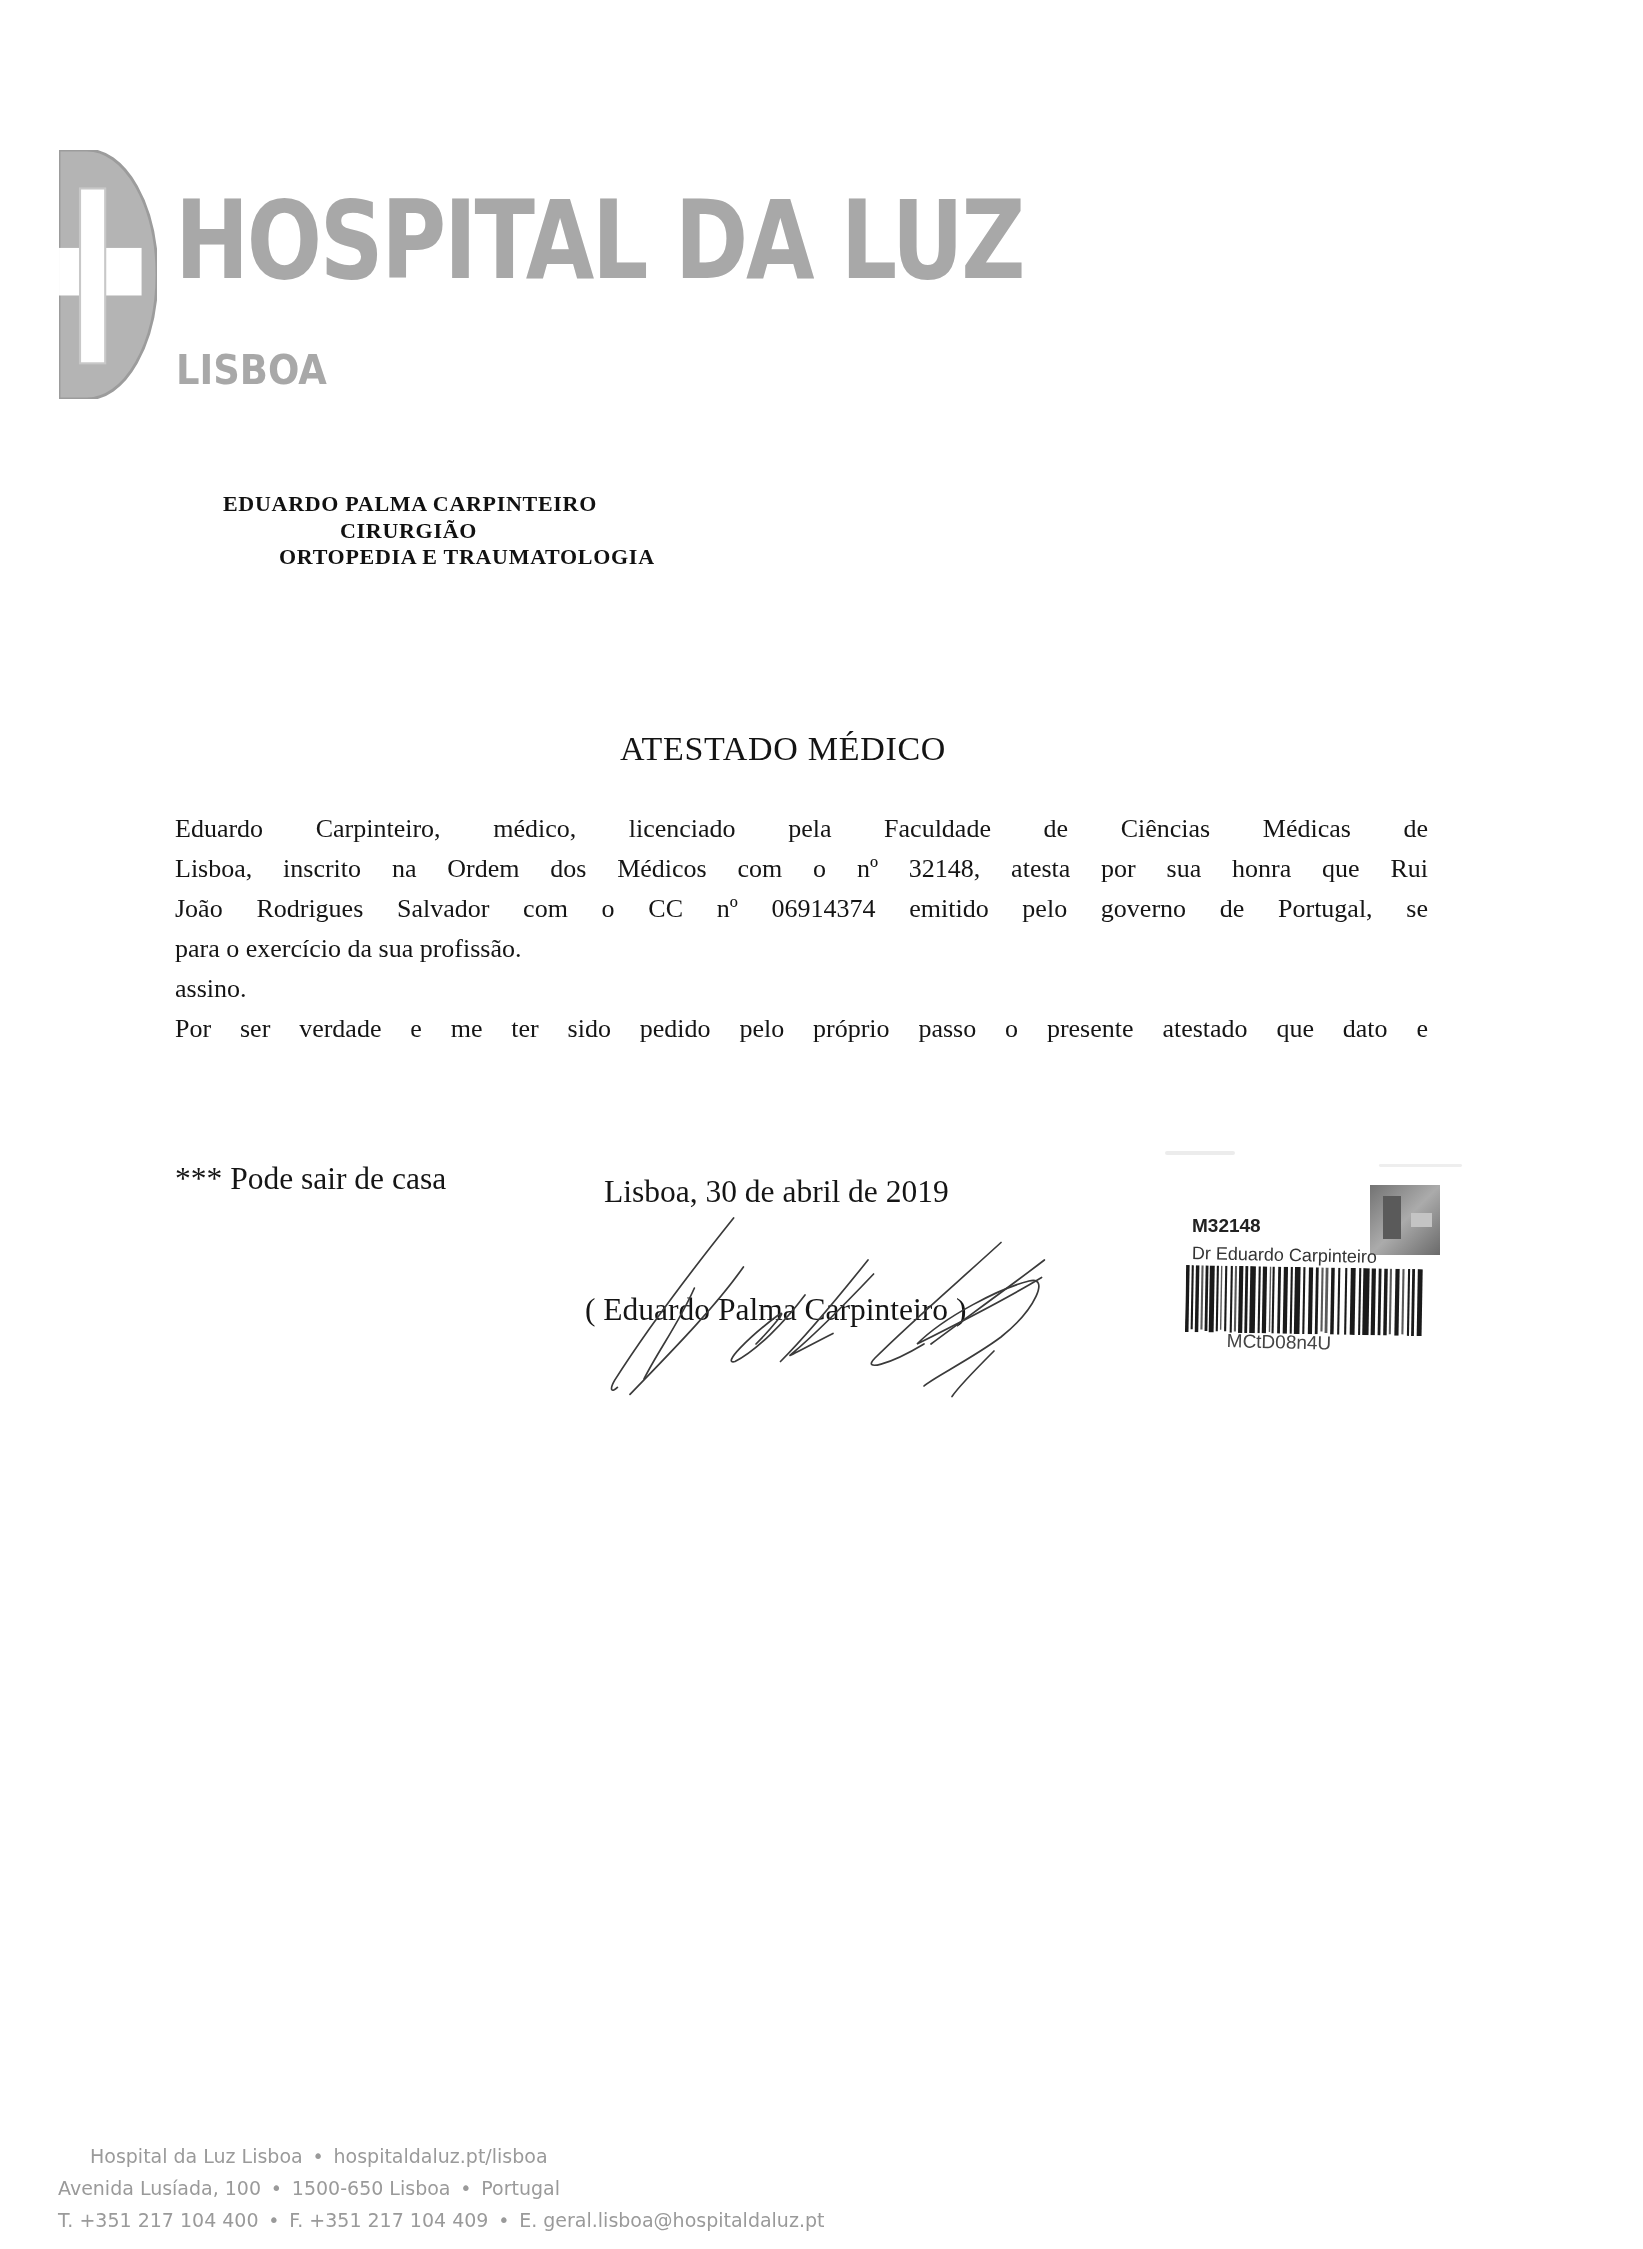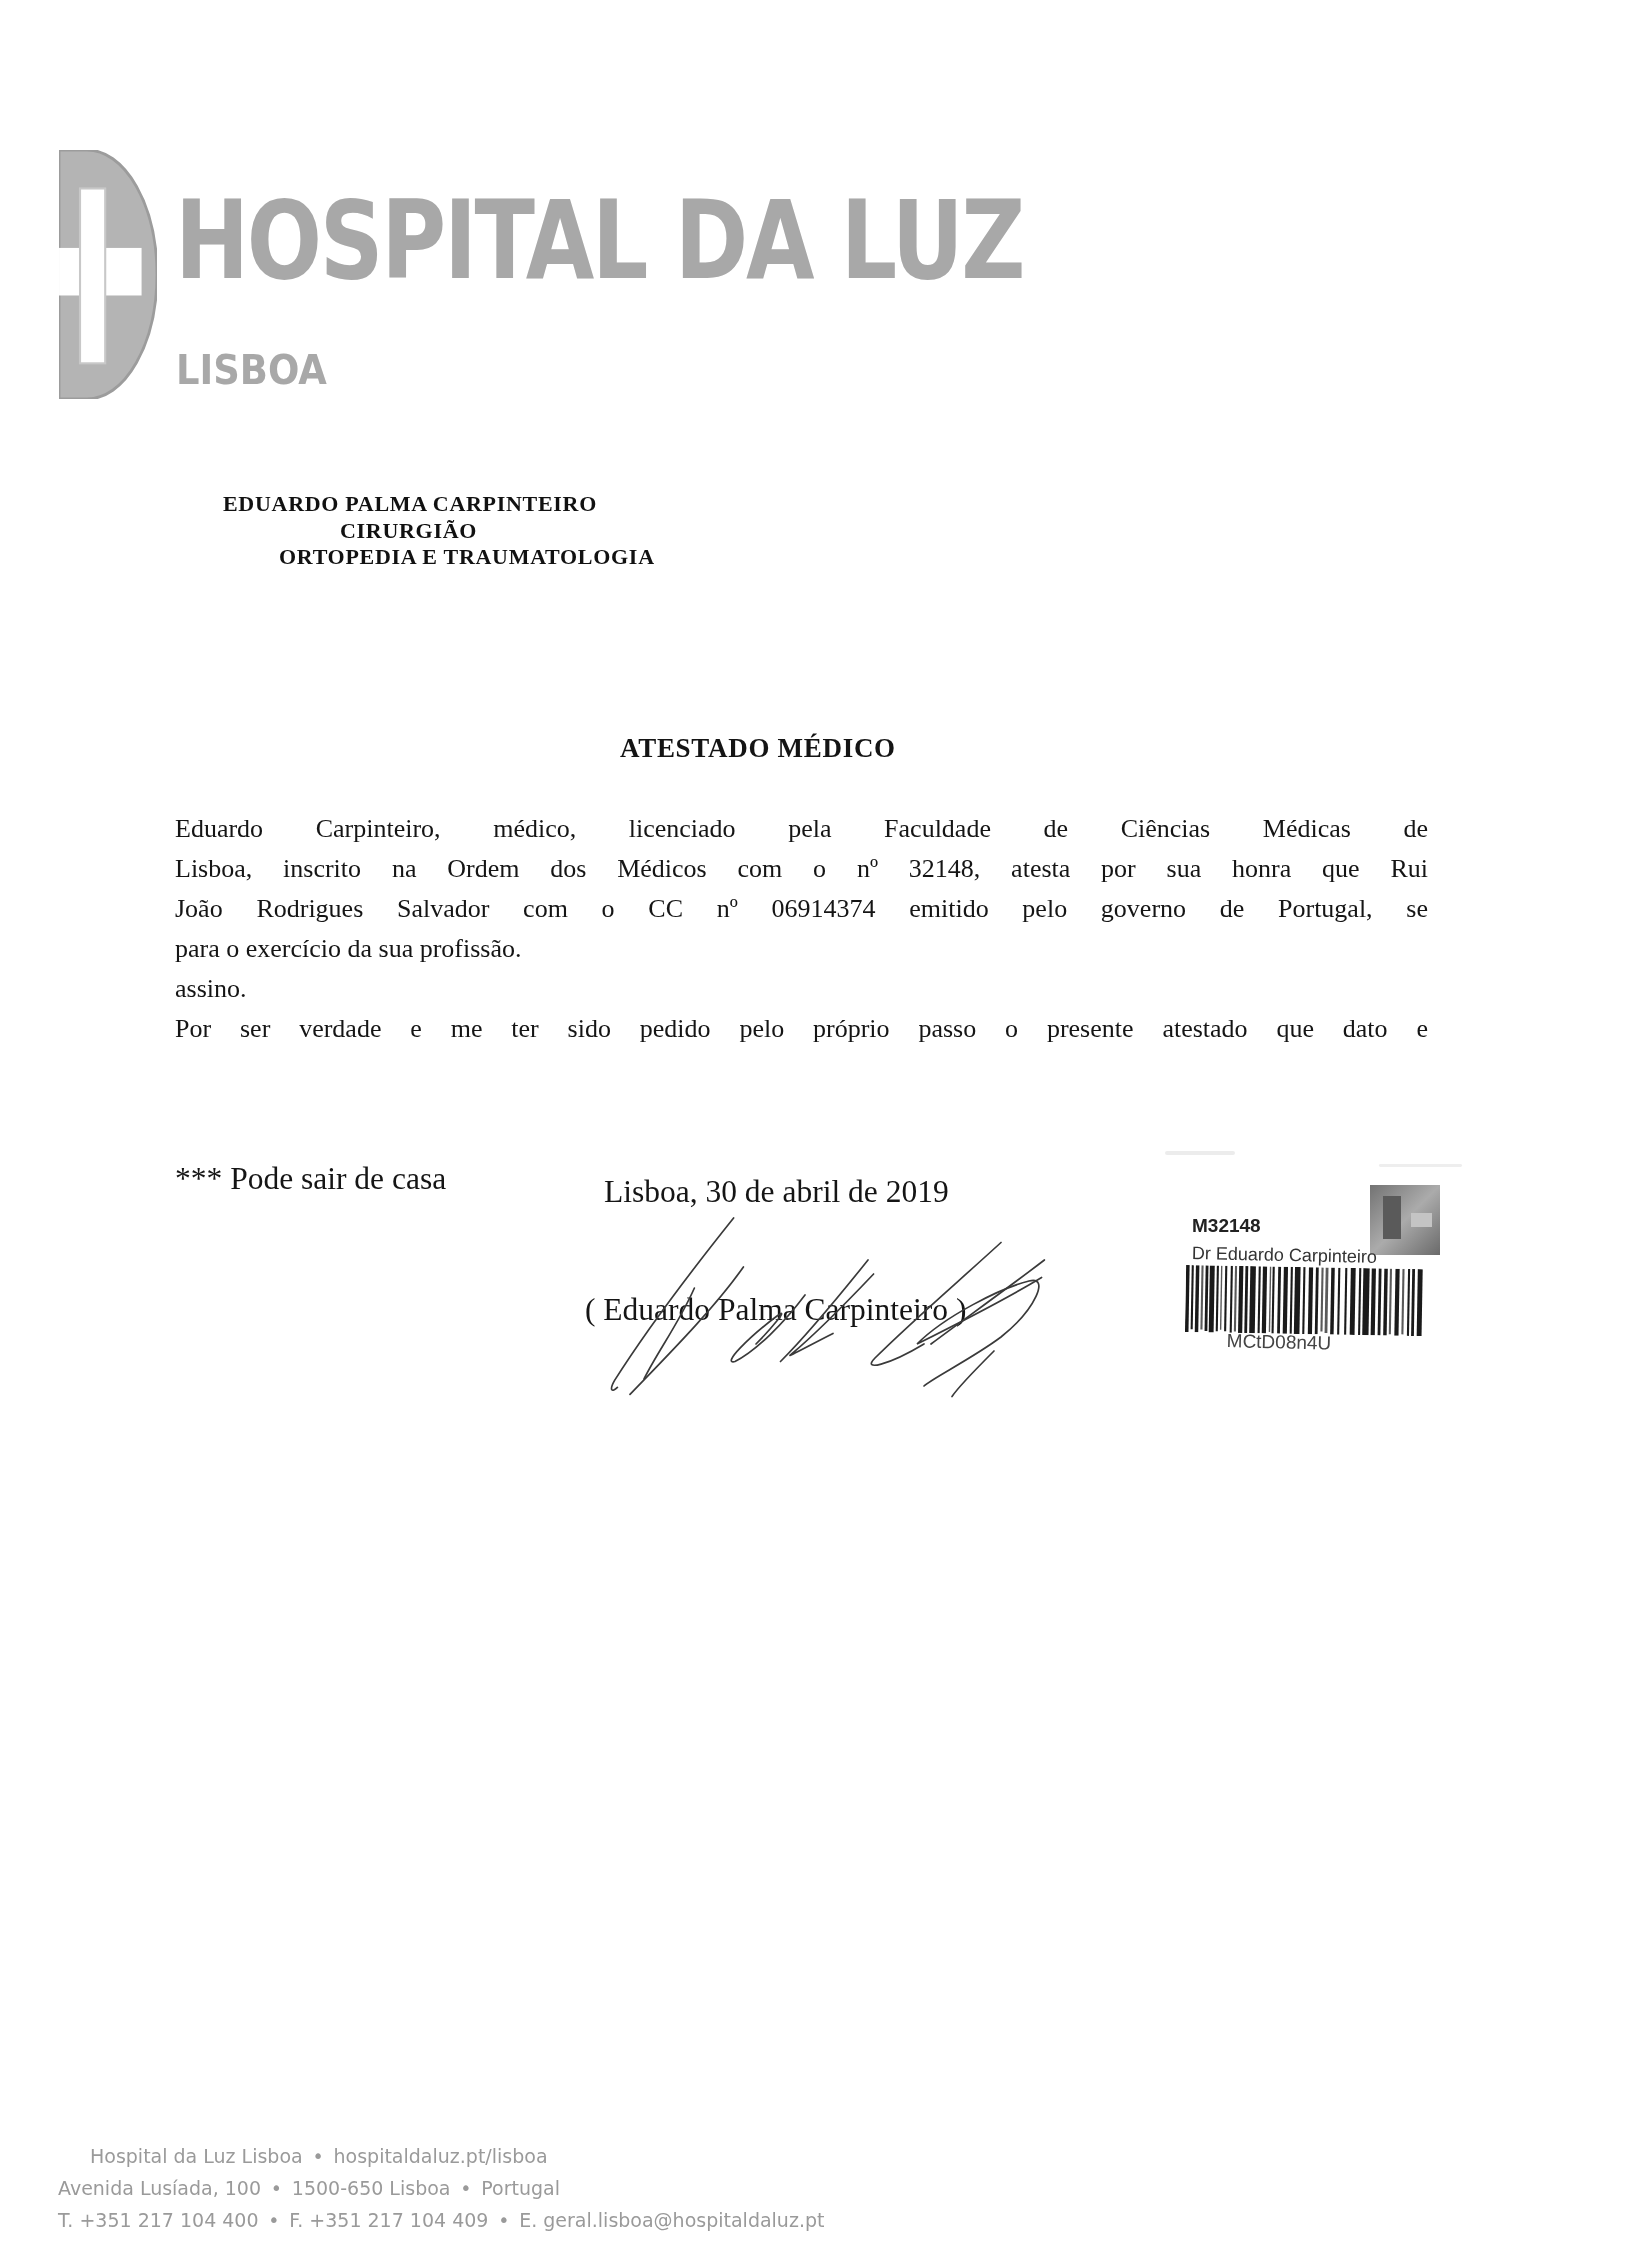--- a/index.html
+++ b/index.html
@@ -11,21 +11,21 @@
   .logo-title { left: 175px; top: 181px; font-family: "DejaVu Sans", sans-serif; font-weight: bold; font-size: 108px; line-height: 119px; color: #a8a8a8; letter-spacing: -2.8px; transform: scaleX(0.82); transform-origin: left top; }
   .logo-sub { left: 176px; top: 342px; font-family: "DejaVu Sans", sans-serif; font-weight: bold; font-size: 41px; line-height: 56px; color: #a8a8a8; transform: scaleX(0.9); transform-origin: left top; }
 
   
   .doc-header { font-family: "Liberation Serif", serif; font-weight: bold; font-size: 22px; line-height: 26.6px; color: #111; letter-spacing: 0.7px; text-align: center; }
   .dh1 { left: 223px; top: 491px; width: 385px; text-align: left; }
   .dh2 { left: 216px; top: 518px; width: 385px; }
   .dh3 { left: 279px; top: 544px; width: 392px; text-align: left; }
 
   
-  .doc-title { left: 620px; top: 731px; font-family: "Liberation Serif", serif; font-weight: bold; font-size: 27px; line-height: 35px; color: #141414; letter-spacing: 0.7px; }
+  .doc-title { left: 620px; top: 731px; font-family: "Liberation Serif", serif; font-weight: normal; font-size: 34px; line-height: 35px; color: #141414; letter-spacing: 0.7px; }
 
   
   .body-text { left: 175px; top: 809px; width: 1253px; font-family: "Liberation Serif", serif; font-size: 26px; line-height: 40px; color: #151515; }
   .body-text .line { display: block; text-align: justify; text-align-last: justify; }
   .body-text .line.last { text-align-last: left; }
 
   .note { left: 175px; top: 1131px; font-family: "Liberation Serif", serif; font-size: 31.5px; line-height: 40px; color: #151515; margin-top: 28px; }
   .date-line { left: 604px; top: 1172px; font-family: "Liberation Serif", serif; font-size: 31.5px; line-height: 40px; color: #151515; }
   .sig-name { left: 585px; top: 1290px; font-family: "Liberation Serif", serif; font-size: 31.5px; line-height: 40px; color: #151515; }
   .signature { left: 581px; top: 1204px; width: 560px; height: 210px; }

